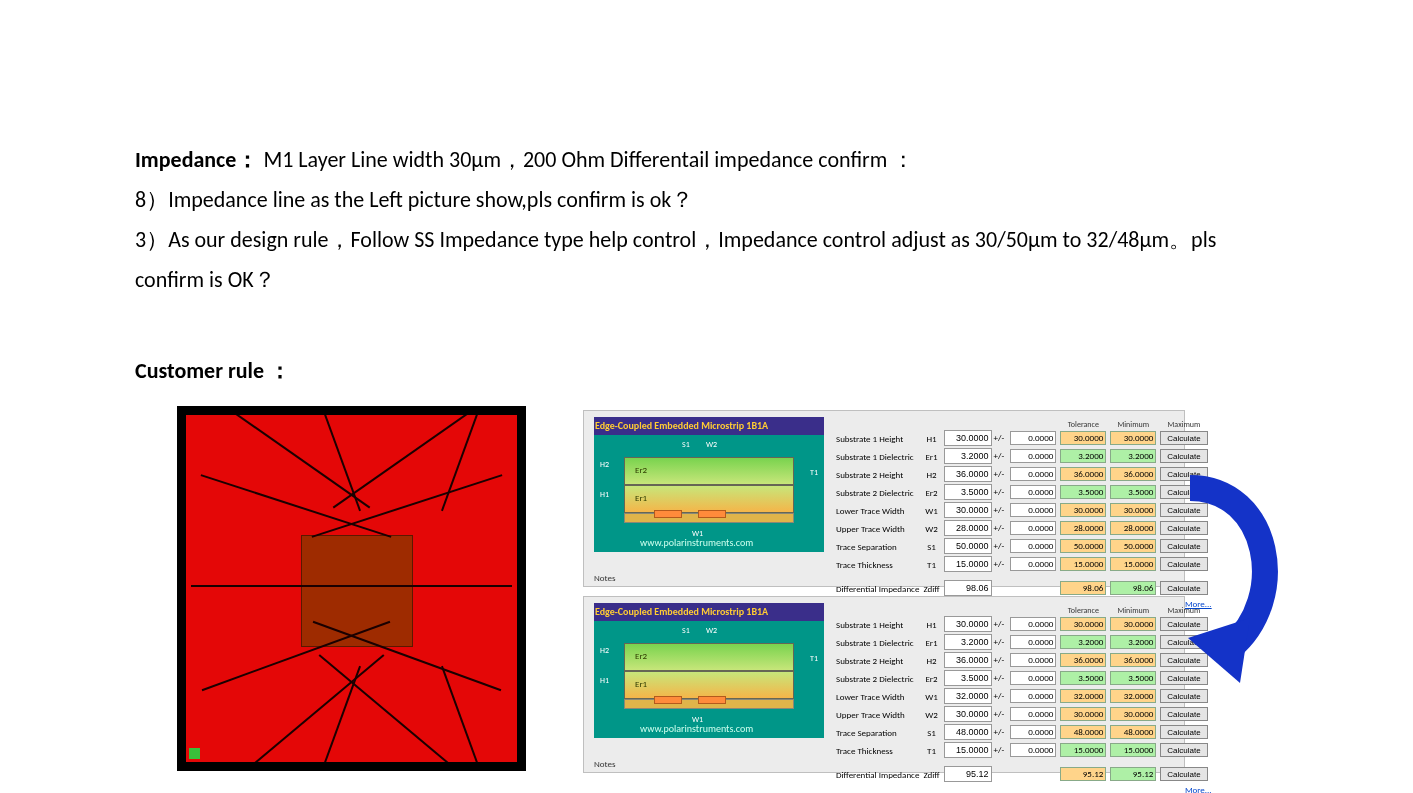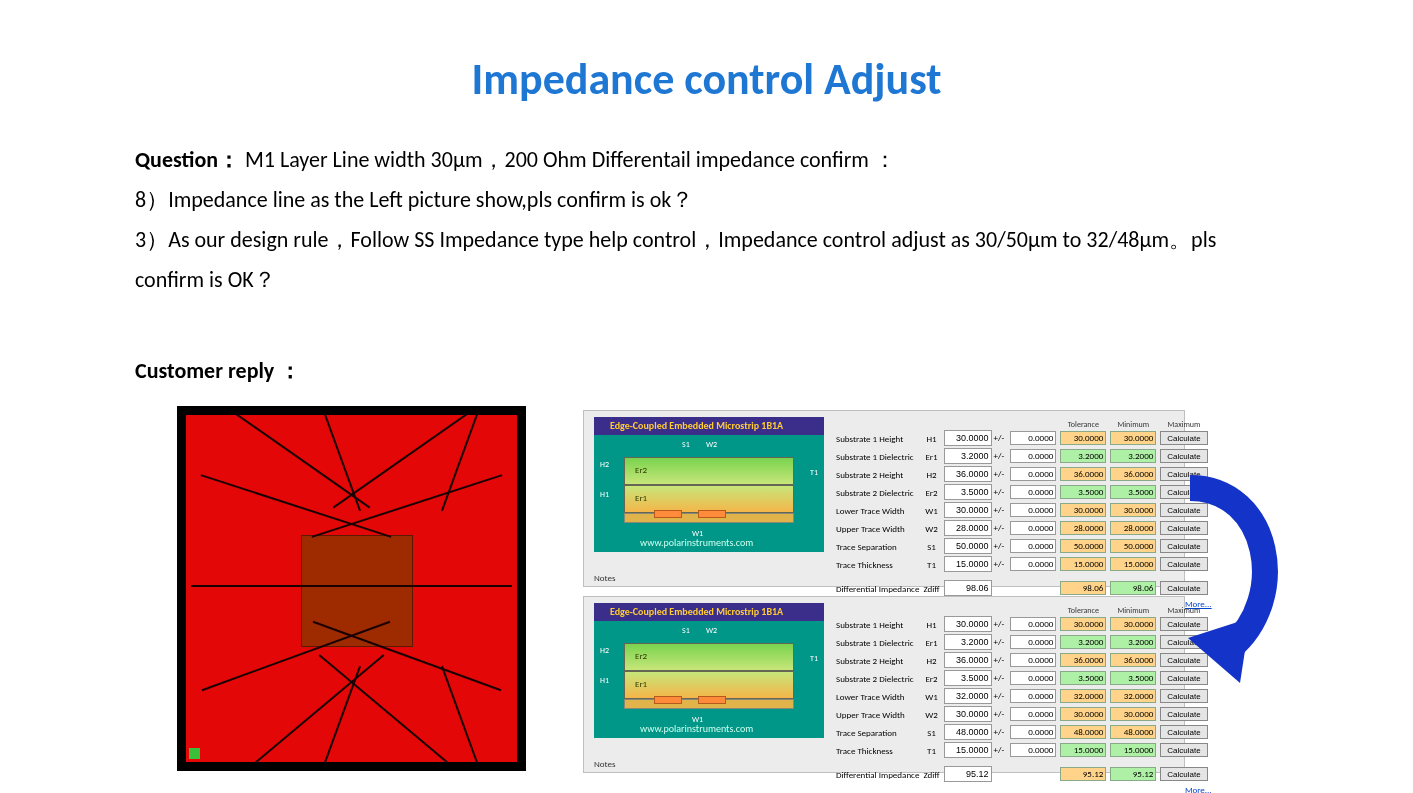--- a/index.html
+++ b/index.html
@@ -19,21 +19,21 @@
   .pcb .led   { position:absolute; left:3px; bottom:3px; width:11px; height:11px; background:#3abf3a; }
   
   .trace { position:absolute; background:#1a0000; height:2px; }
 
   
   .calc-block { position:absolute; left:583px; width:600px; height:175px; background:#ececec; border:1px solid #bfbfbf; font-size:9px; color:#000; }
   .calc-block.top { top:410px; }
   .calc-block.bot { top:596px; }
 
   .calc-block .diagram { position:absolute; left:10px; top:6px; width:230px; height:135px; background:#009688; }
-  .calc-block .diagram .titlebar { position:absolute; left:0; top:0; right:0; height:18px; background:#3a2e8a; color:#ffcc33; font-size:10px; font-weight:700; line-height:18px; padding-left:16px; }
+  .calc-block .diagram .titlebar { position:absolute; left:0; top:0; right:0; height:18px; background:#3a2e8a; color:#ffcc33; font-size:10px; font-weight:700; line-height:18px; padding-left:1px; }
   .calc-block .diagram .stack { position:absolute; left:30px; right:30px; top:40px; }
   .calc-block .diagram .layer { height:26px; border:1px solid #665; position:relative; font-size:9px; color:#2f3b00; }
   .calc-block .diagram .layer span { position:absolute; left:10px; top:6px; }
   .calc-block .diagram .er2 { background:linear-gradient(#79d34e,#c7e67a); }
   .calc-block .diagram .er1 { background:linear-gradient(#c7e67a,#f5b549); }
   .calc-block .diagram .gnd { height:8px; background:#e0b44a; border:1px solid #887; }
   .calc-block .diagram .trace1, .calc-block .diagram .trace2 { position:absolute; bottom:34px; width:26px; height:6px; background:#ff8b3b; border:1px solid #b35a1c; }
   .calc-block .diagram .trace1 { left:60px; }
   .calc-block .diagram .trace2 { left:104px; }
   .calc-block .diagram .dim   { position:absolute; color:#fff; font-size:8px; }
@@ -59,31 +59,30 @@
 
   
   .arrow { position:absolute; left:1170px; top:478px; width:110px; height:210px; }
   .arrow svg { width:100%; height:100%; overflow:visible; }
 </style>
 </head>
 <body>
 
 <div class="slide">
 
-  <div class="title">Impedance control Adjust</div>
 
   <div class="body-text">
     <div>
-      <span class="lbl">Question：</span><span> M1 Layer Line width 30μm，200 Ohm Differentail impedance confirm ：</span>
+      <span class="lbl">Impedance：</span><span> M1 Layer Line width 30μm，200 Ohm Differentail impedance confirm ：</span>
     </div>
     <div>8）Impedance line as the Left picture show,pls confirm is ok？</div>
     <div>3）As our design rule，Follow SS Impedance type help control，Impedance control adjust as 30/50μm to 32/48μm。pls confirm is OK？</div>
   </div>
 
-  <div class="reply-lbl">Customer reply ：</div>
+  <div class="reply-lbl">Customer rule ：</div>
 
   <div class="pcb">
     <div class="inner">
       <div class="chip"></div>
       <div class="led"></div>
 
       <div class="trace" style="left:20px; top:40px; width:180px; transform:rotate(35deg);"></div>
       <div class="trace" style="left:10px; top:90px; width:200px; transform:rotate(18deg);"></div>
       <div class="trace" style="left:5px; top:170px; width:210px; transform:rotate(0deg);"></div>
       <div class="trace" style="left:10px; top:240px; width:200px; transform:rotate(-20deg);"></div>

